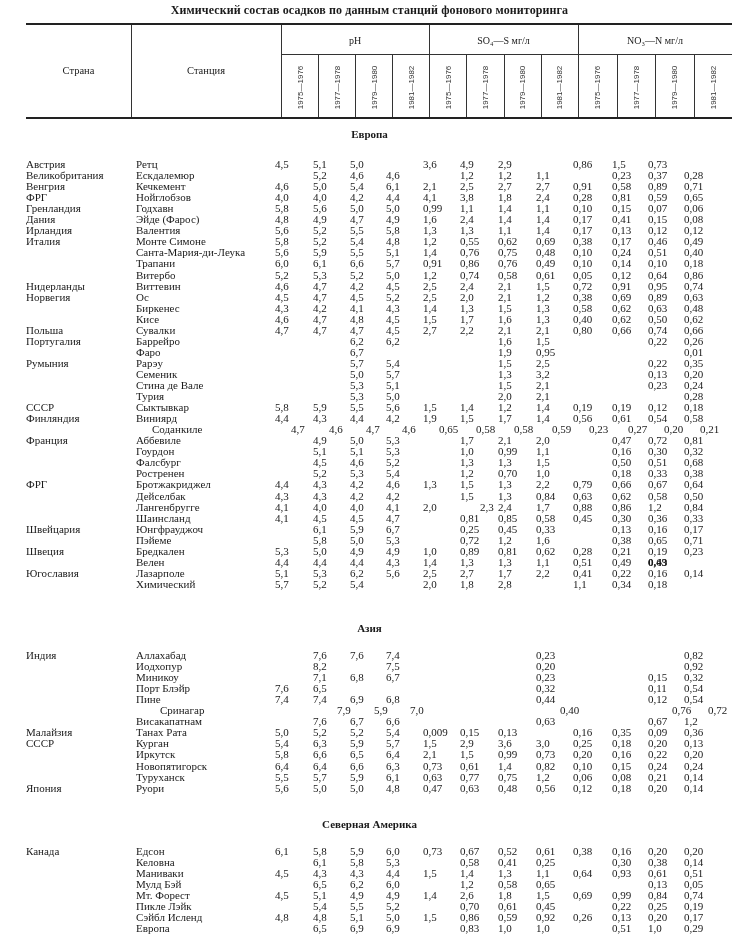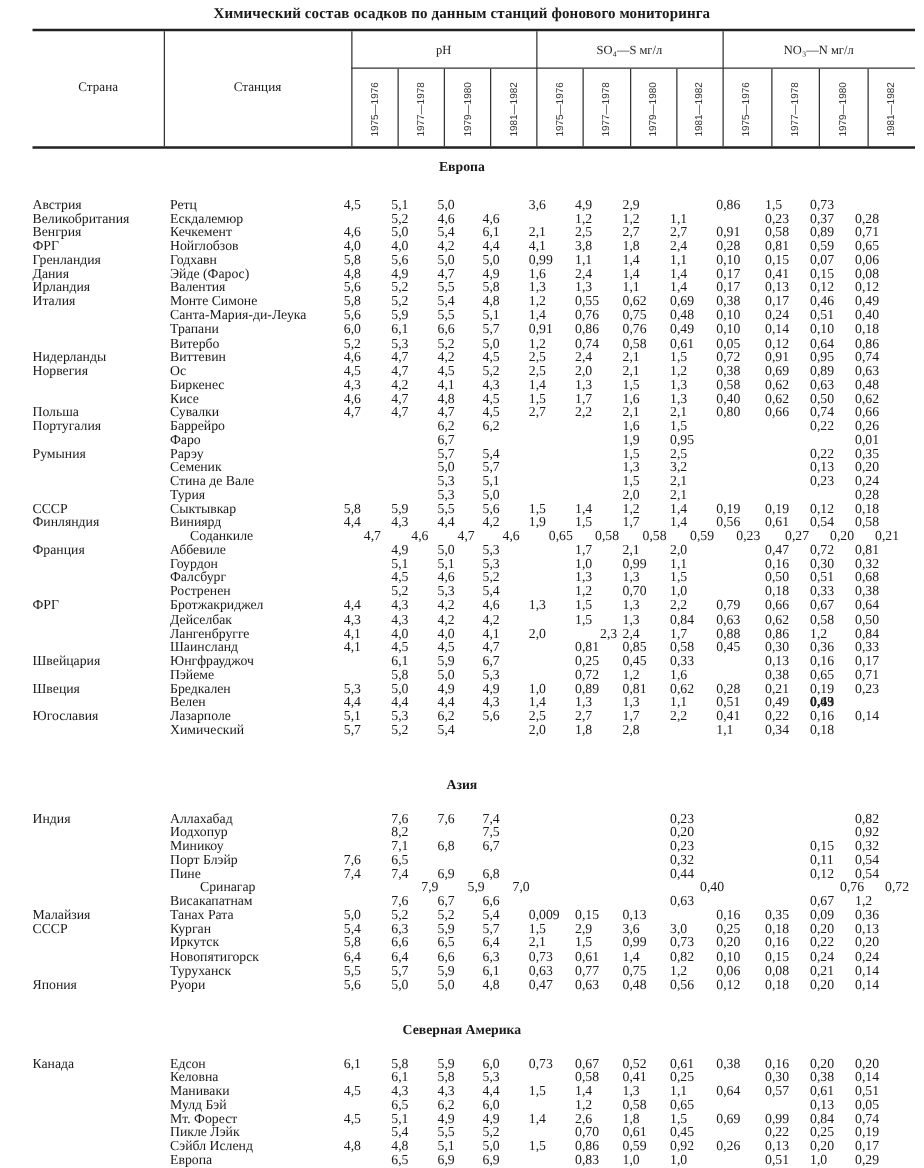--- a/index.html
+++ b/index.html
@@ -949,21 +949,21 @@
       <span class="station">Маниваки</span>
       <span class="v" style="left: 275px;">4,5</span>
       <span class="v" style="left: 313px;">4,3</span>
       <span class="v" style="left: 350px;">4,3</span>
       <span class="v" style="left: 386px;">4,4</span>
       <span class="v" style="left: 423px;">1,5</span>
       <span class="v" style="left: 460px;">1,4</span>
       <span class="v" style="left: 498px;">1,3</span>
       <span class="v" style="left: 536px;">1,1</span>
       <span class="v" style="left: 573px;">0,64</span>
-      <span class="v" style="left: 612px;">0,57</span>
+      <span class="v" style="left: 612px;">0,93</span>
       <span class="v" style="left: 648px;">0,61</span>
       <span class="v" style="left: 684px;">0,51</span>
     </div>
     <div class="row" style="top: 879.15px;">
       <span class="country"></span>
       <span class="station">Мулд Бэй</span>
       <span class="v" style="left: 275px;"></span>
       <span class="v" style="left: 313px;">6,5</span>
       <span class="v" style="left: 350px;">6,2</span>
       <span class="v" style="left: 386px;">6,0</span>

